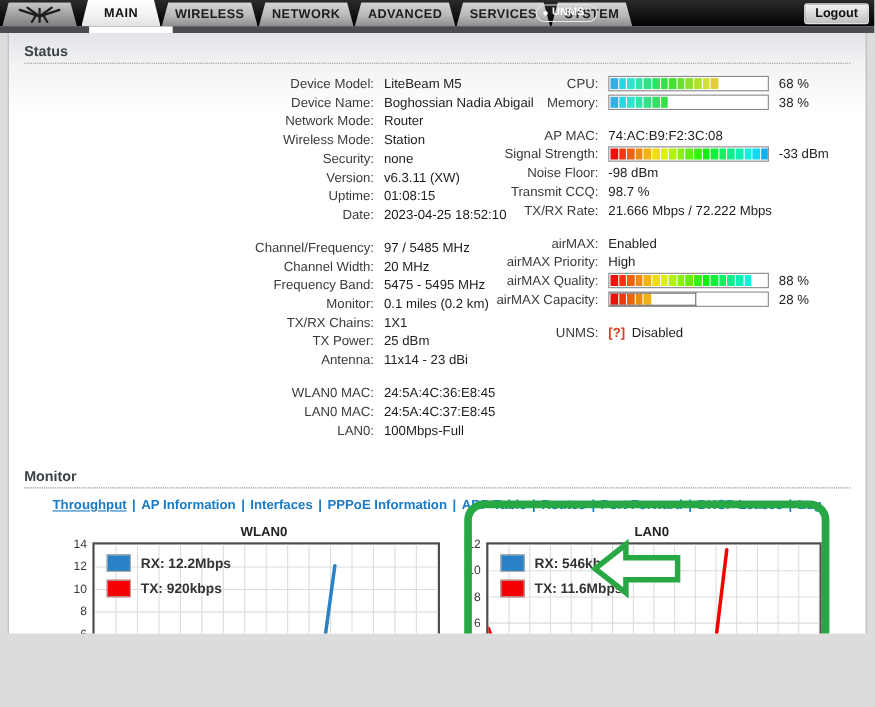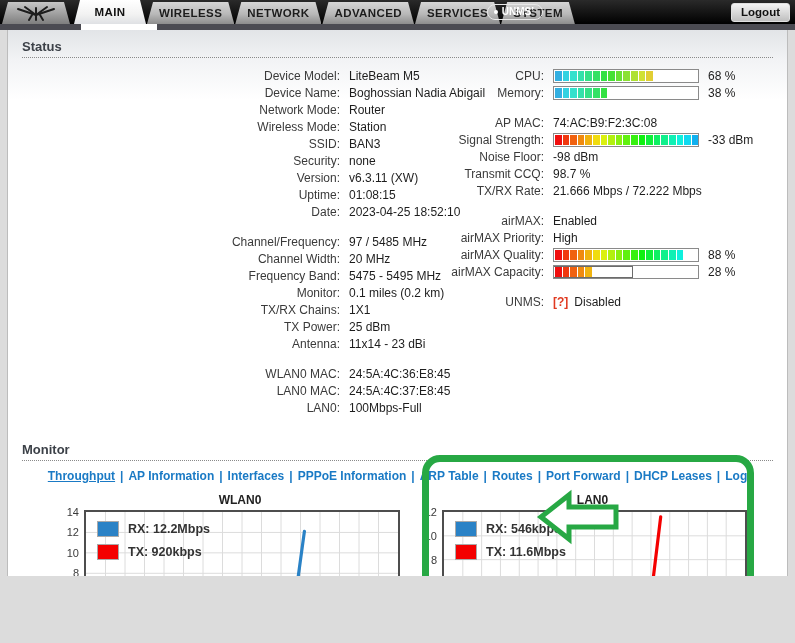--- a/index.html
+++ b/index.html
@@ -138,24 +138,20 @@
             </div>
             <div class="srow">
               <span class="lbl">Network Mode:</span>
               <span class="val">Router</span>
             </div>
             <div class="srow">
               <span class="lbl">Wireless Mode:</span>
               <span class="val">Station</span>
             </div>
             <div class="srow">
-              <span class="lbl">SSID:</span>
-              <span class="val">BAN3</span>
-            </div>
-            <div class="srow">
               <span class="lbl">Security:</span>
               <span class="val">none</span>
             </div>
             <div class="srow">
               <span class="lbl">Version:</span>
               <span class="val">v6.3.11 (XW)</span>
             </div>
             <div class="srow">
               <span class="lbl">Uptime:</span>
               <span class="val">01:08:15</span>

